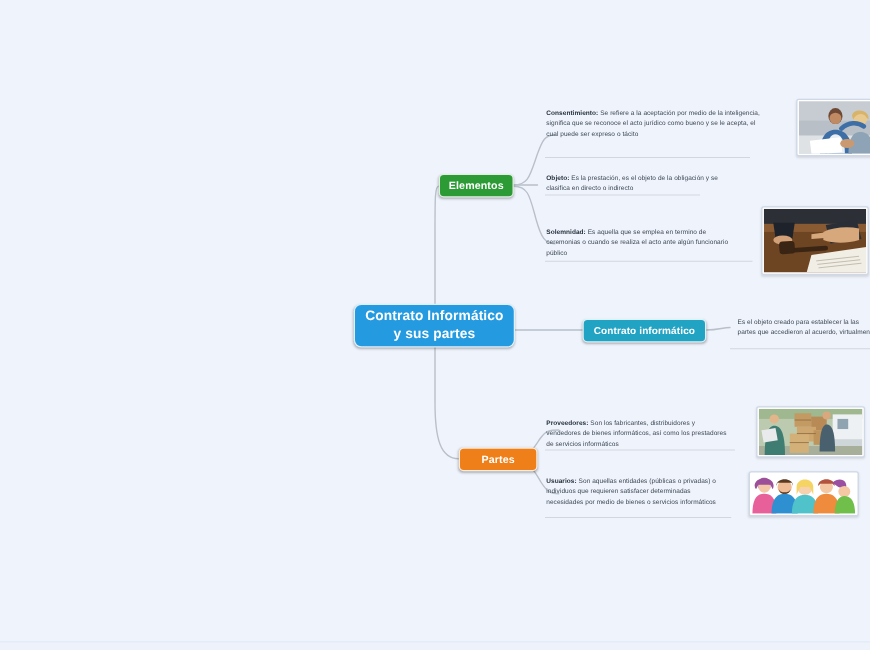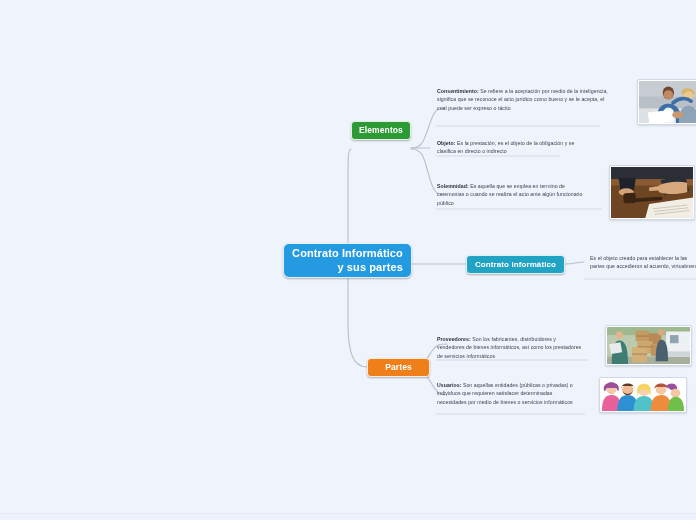--- a/index.html
+++ b/index.html
@@ -48,25 +48,25 @@
 
   .node-root {
     left: 283px;
     top: 243px;
     width: 129px;
     height: 35px;
     background: #249ae0;
     font-size: 11px;
     border-radius: 6px;
   }
-  .node-root .root-line2 { display:block;text-align:right; }
+  .node-root .root-line2 { display:block; }
 
   .node-elementos {
     left: 351px;
-    top: 121px;
+    top: 139px;
     width: 60px;
     height: 19px;
     background: #2c9b36;
     font-size: 8.5px;
     border-radius: 4px;
   }
 
   .node-partes {
     left: 367px;
     top: 358px;

